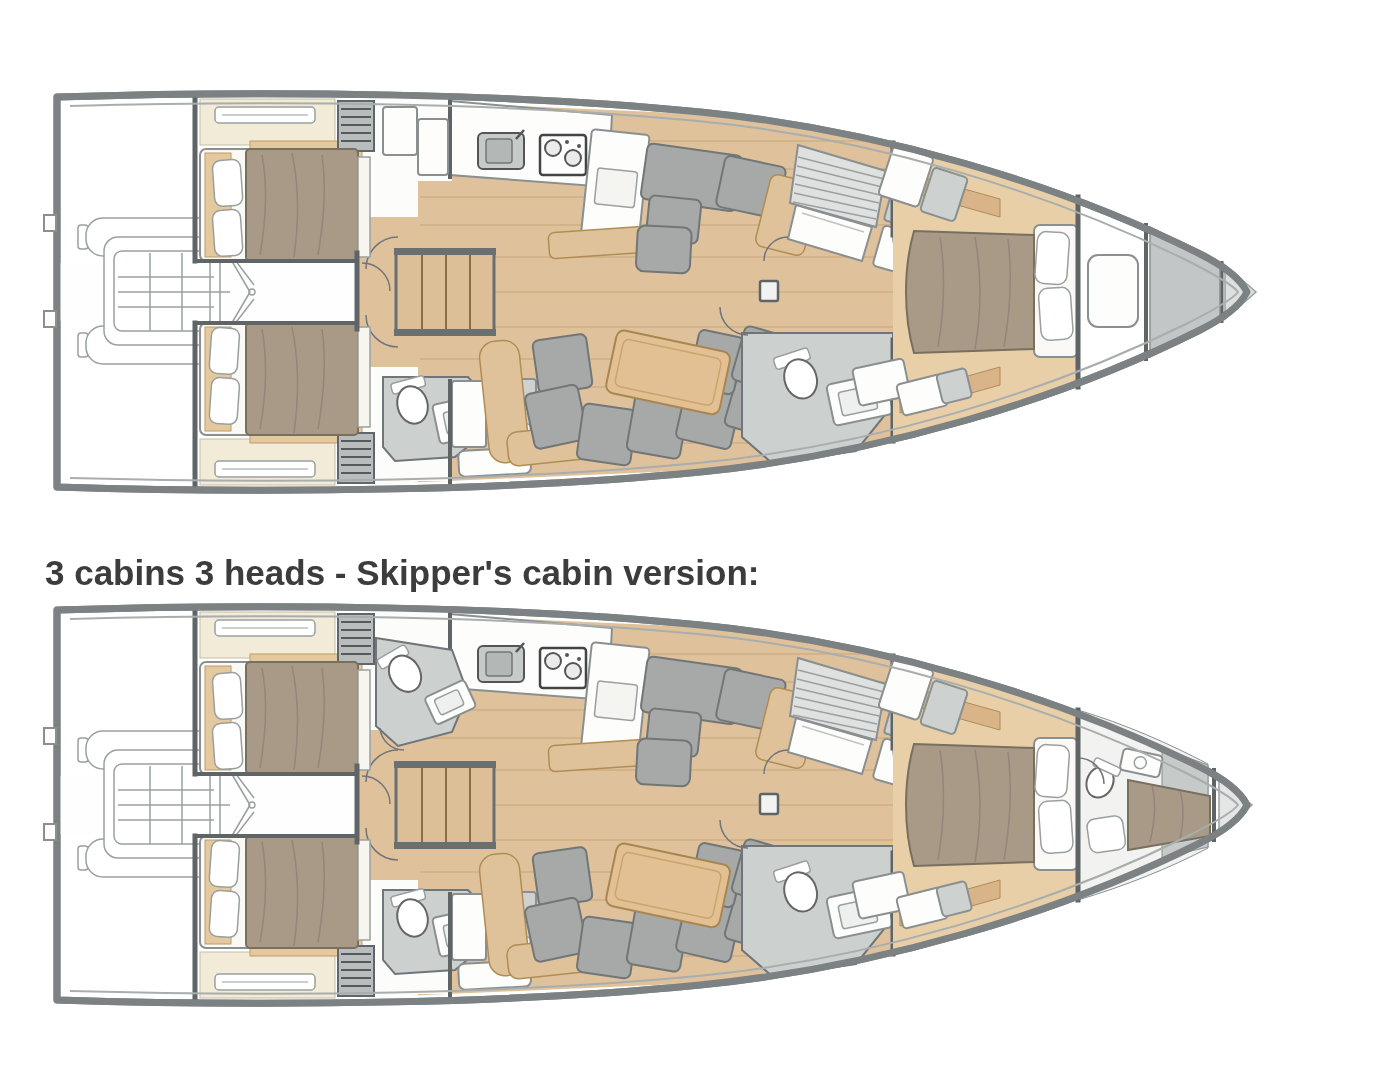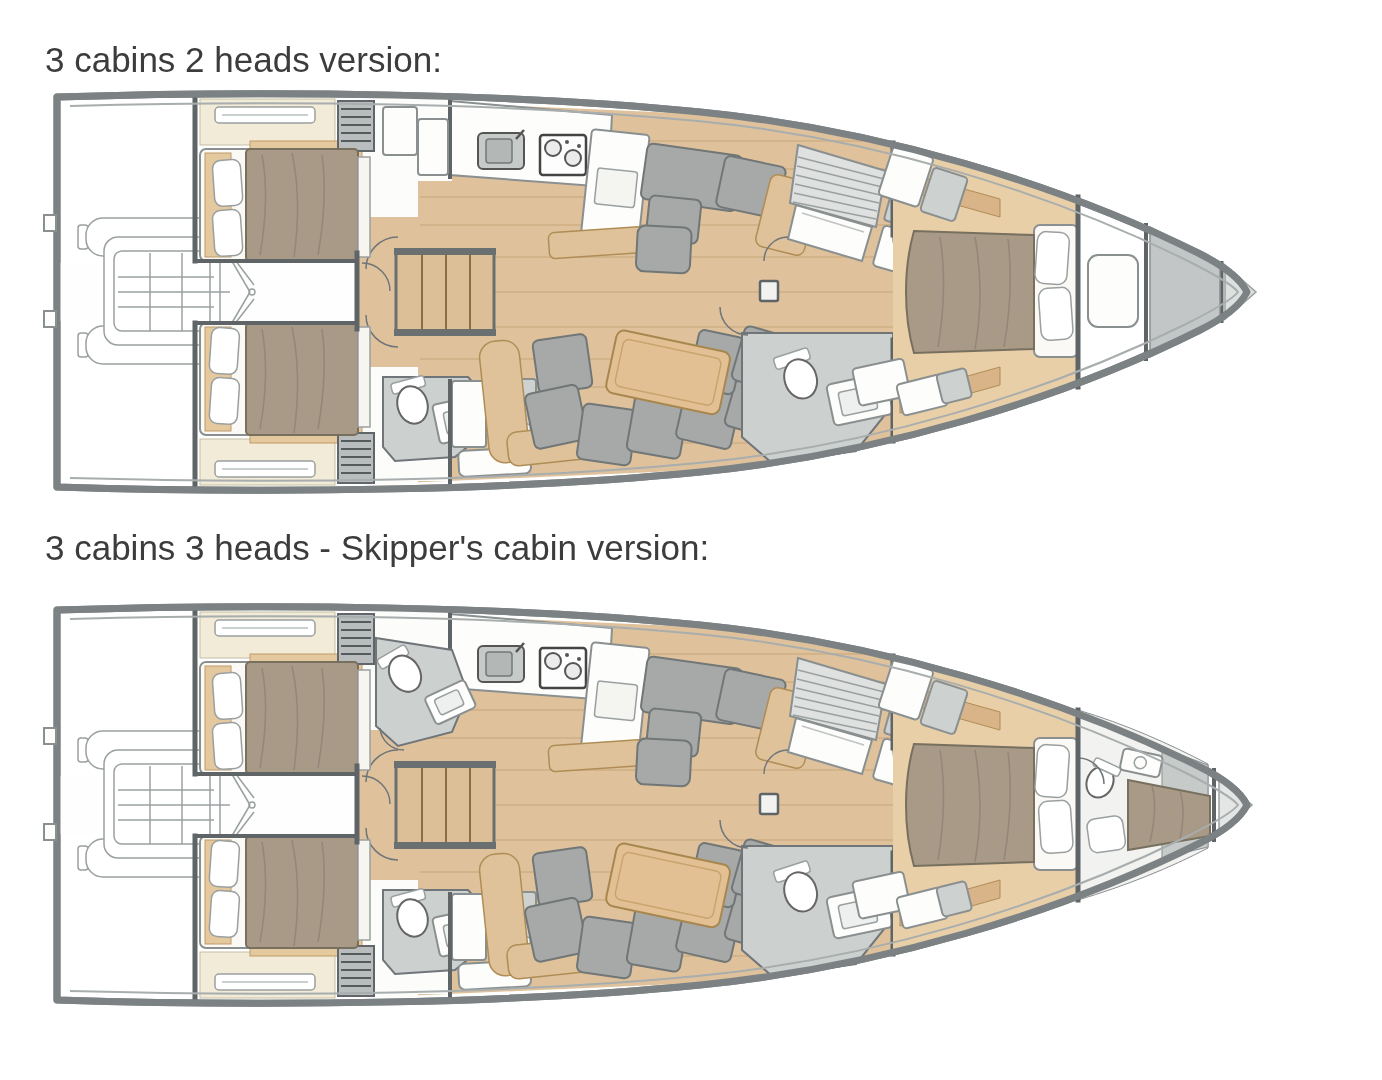--- a/index.html
+++ b/index.html
@@ -1,21 +1,21 @@
 <!DOCTYPE html>
 <html><head>
 <meta charset="utf-8">
 <style>
   html,body{margin:0;padding:0;background:#fff;}
   .canvas{position:relative;width:1382px;height:1080px;background:#fff;overflow:hidden;
           font-family:"Liberation Sans",sans-serif;}
   .plan-title{position:absolute;left:45px;margin:0;font-size:35px;font-weight:400;
               color:#3c3c3c;letter-spacing:0px;white-space:nowrap;}
   #title1{top:40px;}
-  #title2{top:528px;}
+  #title2{top:553px;font-weight:bold;}
   .boat-svg{position:absolute;left:0;width:1382px;height:420px;}
   #boat1{top:85px;}
   #boat2{top:598px;}
   
   .hullfill{fill:#ffffff;stroke:#7c8284;stroke-width:7;stroke-linejoin:round;}
   .rim{fill:none;stroke:#7c8284;stroke-width:7;stroke-linejoin:round;}
   .innerline{fill:none;stroke:#a8adad;stroke-width:2;}
   .w{fill:#fdfdfc;stroke:#8a8f90;stroke-width:2;}
   .g{fill:#cdd1d0;stroke:#8a8f90;stroke-width:2;}
   .gf{fill:#ccd0cf;stroke:#70757a;stroke-width:2;}
@@ -33,21 +33,20 @@
   .plank{stroke:#cfae83;stroke-width:1.5;}
   .wrk{fill:none;stroke:#93867a;stroke-width:1.5;}
   .slat{stroke:#9aa0a0;stroke-width:1.5;}
   .hstripe{stroke:#555a5c;stroke-width:2;}
 </style>
 </head>
 <body>
 
 <div class="canvas">
 
-  <h2 id="title1" class="plan-title">3 cabins 2 heads version:</h2>
   <h2 id="title2" class="plan-title">3 cabins 3 heads - Skipper's cabin version:</h2>
 
   <svg width="0" height="0" style="position:absolute" aria-hidden="true">
     <defs>
 
       <g id="g-hull">
         <path class="hullfill" d="M 57 12 C 280 5 520 9 700 27 C 880 45 1060 99 1200 169 C 1226 182 1241 195 1247 207 C 1241 219 1226 232 1200 245 C 1060 315 880 369 700 387 C 520 405 280 409 57 402 Z"></path>
       </g>
       <g id="g-rim">
         <path class="innerline" d="M 70 21 C 300 15 520 19 698 36 C 872 53 1044 105 1186 175 C 1214 189 1232 199 1238 207 C 1232 215 1214 225 1186 239 C 1044 309 872 361 698 378 C 520 395 300 399 70 393"></path>

